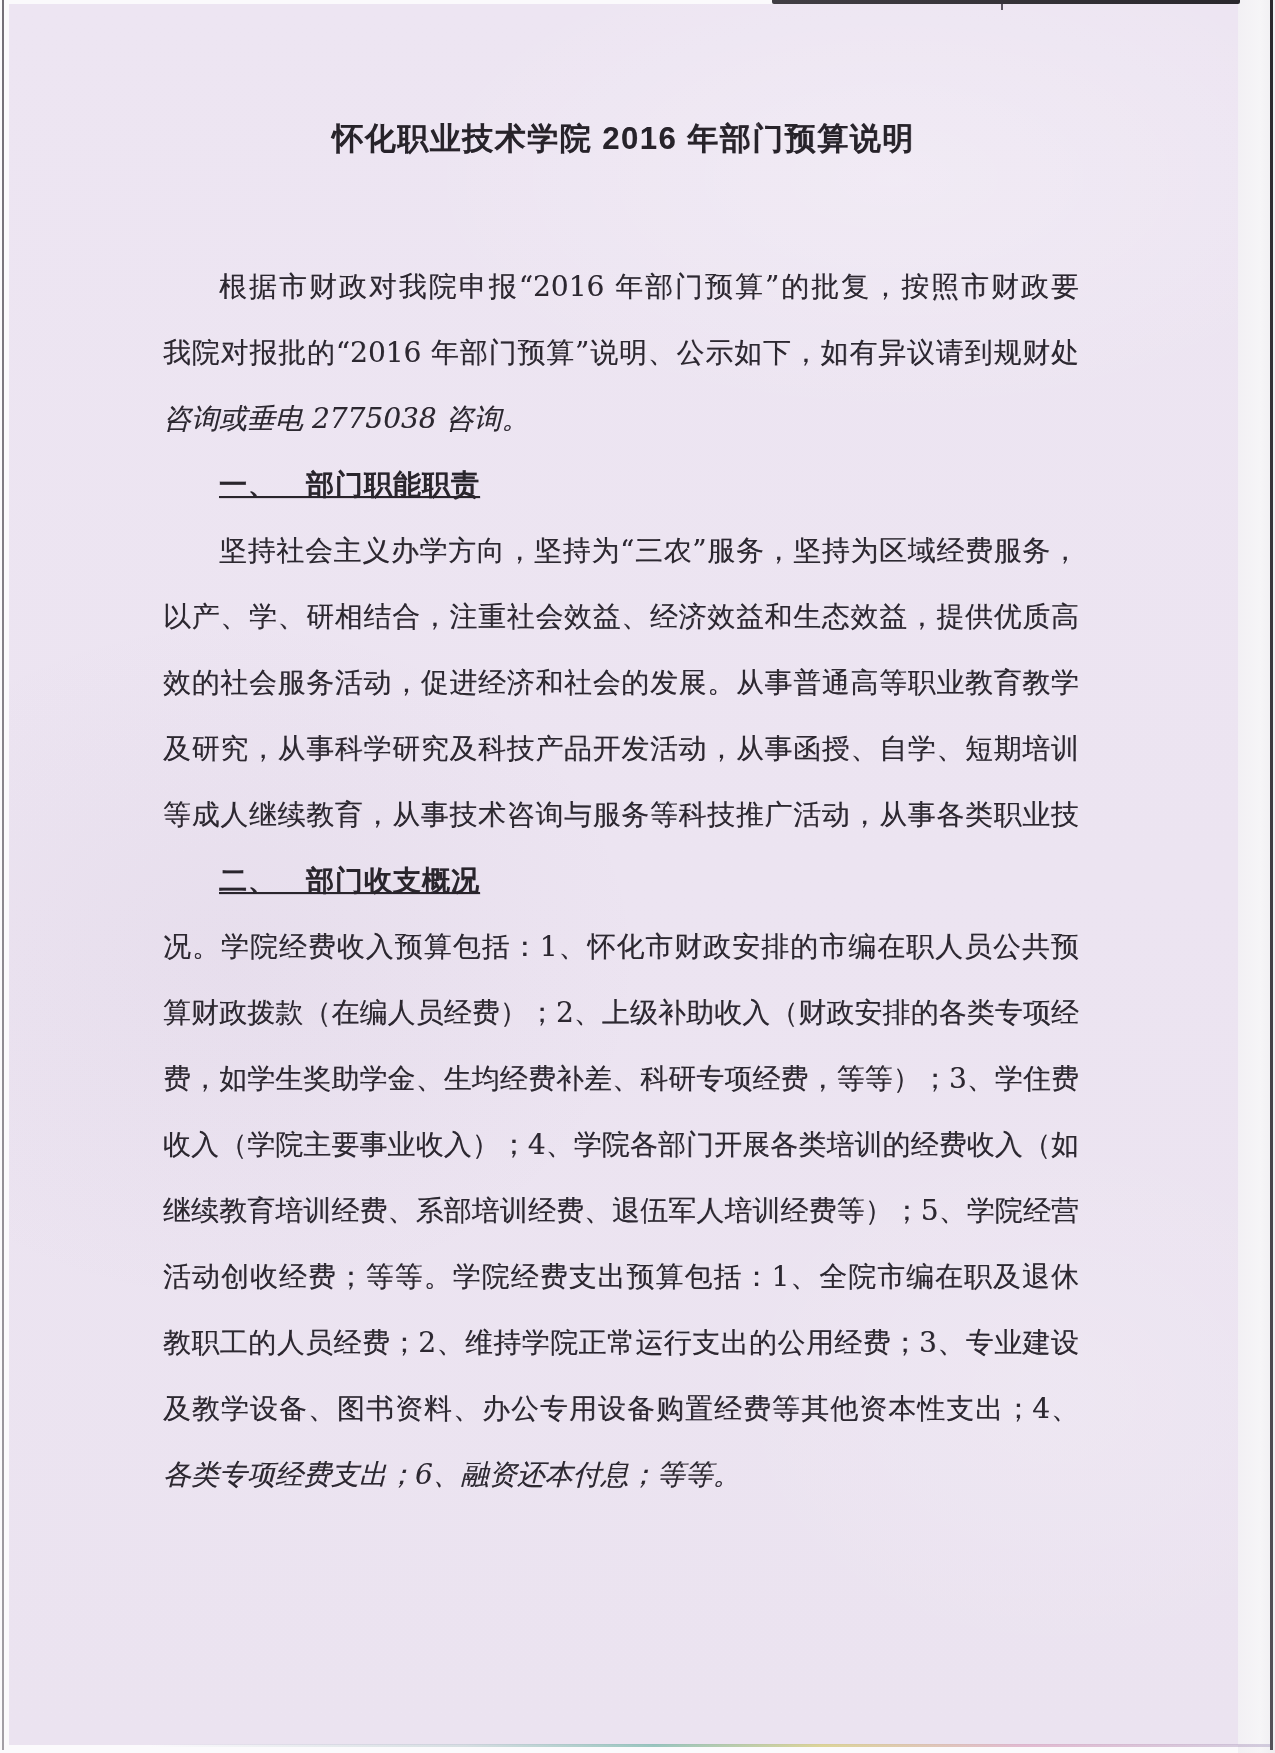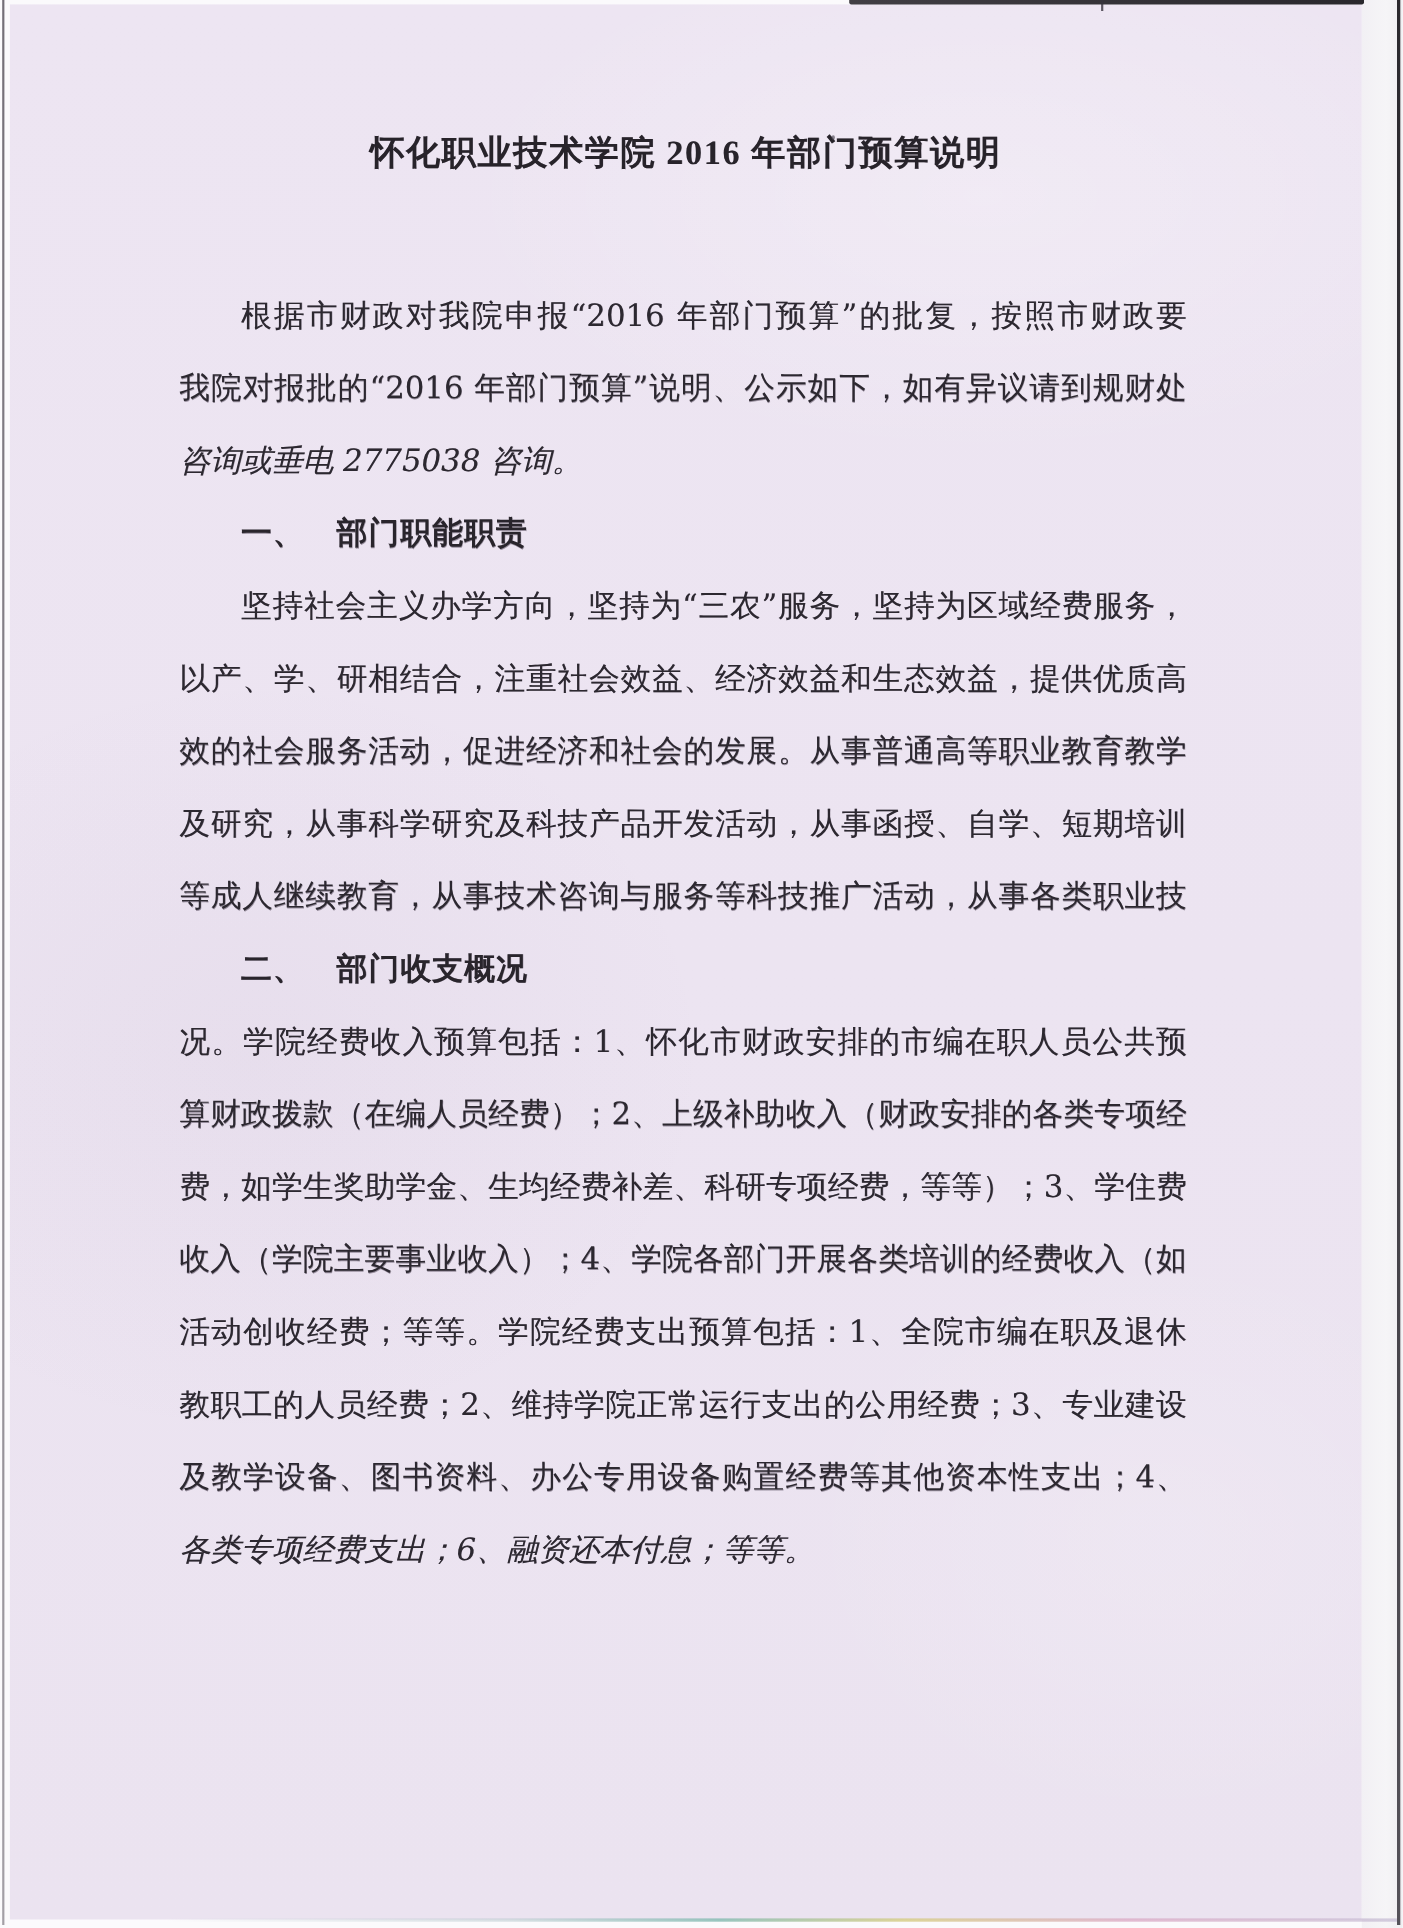--- a/index.html
+++ b/index.html
@@ -65,21 +65,21 @@
     position: absolute; left: 747px; top: 119px;
     width: 3px; height: 4px; border-radius: 50%;
     background: rgba(90,84,96,.7);
   }
 
   
   .doc-title {
     position: absolute; top: 114px; left: 0;
     width: 100%;
     text-align: center;
-    font-family: Liberation Serif, serif;
+    font-family: Liberation Sans, sans-serif;
     font-weight: 700;
     font-size: 31px;
     letter-spacing: 1.5px;
     color: #27232a;
     text-shadow: 0.3px 0.3px 0.5px rgba(45,38,52,.45);
   }
   .text-column {
     position: absolute; left: 154px; top: 250px;
     width: 916px;
     color: #2c2830;
@@ -96,20 +96,21 @@
   .doc-line.fill { text-align-last: justify; }
   .doc-line.lastline { text-align: right; text-align-last: left; font-style: italic; }
   .doc-line.indent { text-indent: 56px; }
   .doc-line.heading {
     font-family: "DejaVu Sans", "Liberation Sans", sans-serif;
     font-weight: 700;
     letter-spacing: 1px;
     text-align: right;
     text-align-last: left;
     color: #29252c;
+    text-decoration: underline;
   }
 </style>
 </head>
 <body>
 
 <div class="paper">
   <div class="doc-title">怀化职业技术学院 2016 年部门预算说明</div>
 
   <div class="text-column">
     <div class="doc-line body indent fill">根据市财政对我院申报“2016 年部门预算”的批复，按照市财政要求，</div>
@@ -119,20 +120,21 @@
     <div class="doc-line body indent fill">坚持社会主义办学方向，坚持为“三农”服务，坚持为区域经费服务，</div>
     <div class="doc-line body fill">以产、学、研相结合，注重社会效益、经济效益和生态效益，提供优质高</div>
     <div class="doc-line body fill">效的社会服务活动，促进经济和社会的发展。从事普通高等职业教育教学</div>
     <div class="doc-line body fill">及研究，从事科学研究及科技产品开发活动，从事函授、自学、短期培训</div>
     <div class="doc-line body fill">等成人继续教育，从事技术咨询与服务等科技推广活动，从事各类职业技</div>
     <div class="doc-line heading indent">二、　部门收支概况</div>
     <div class="doc-line body fill">况。学院经费收入预算包括：1、怀化市财政安排的市编在职人员公共预</div>
     <div class="doc-line body fill">算财政拨款（在编人员经费）；2、上级补助收入（财政安排的各类专项经</div>
     <div class="doc-line body fill">费，如学生奖助学金、生均经费补差、科研专项经费，等等）；3、学住费</div>
     <div class="doc-line body fill">收入（学院主要事业收入）；4、学院各部门开展各类培训的经费收入（如</div>
+    <div class="doc-line body fill">继续教育培训经费、系部培训经费、退伍军人培训经费等）；5、学院经营</div>
     <div class="doc-line body fill">活动创收经费；等等。学院经费支出预算包括：1、全院市编在职及退休</div>
     <div class="doc-line body fill">教职工的人员经费；2、维持学院正常运行支出的公用经费；3、专业建设</div>
     <div class="doc-line body fill">及教学设备、图书资料、办公专用设备购置经费等其他资本性支出；4、</div>
     <div class="doc-line body lastline">各类专项经费支出；6、融资还本付息；等等。</div>
   </div>
 
   <div class="speck-dot"></div>
 </div>
 
 <div class="edge-right-strip"></div>

